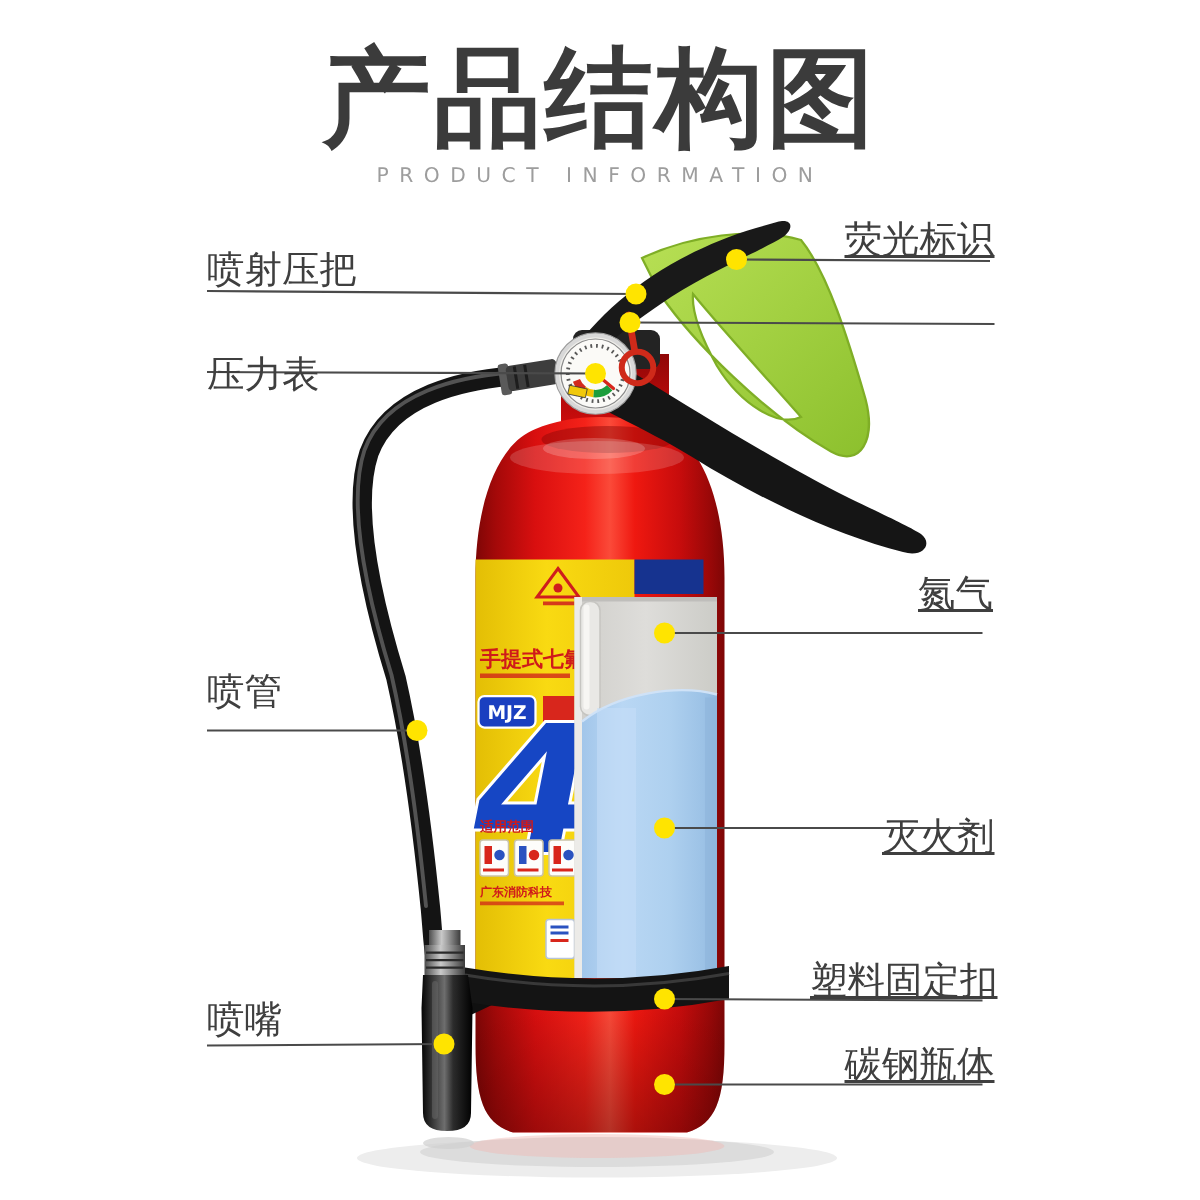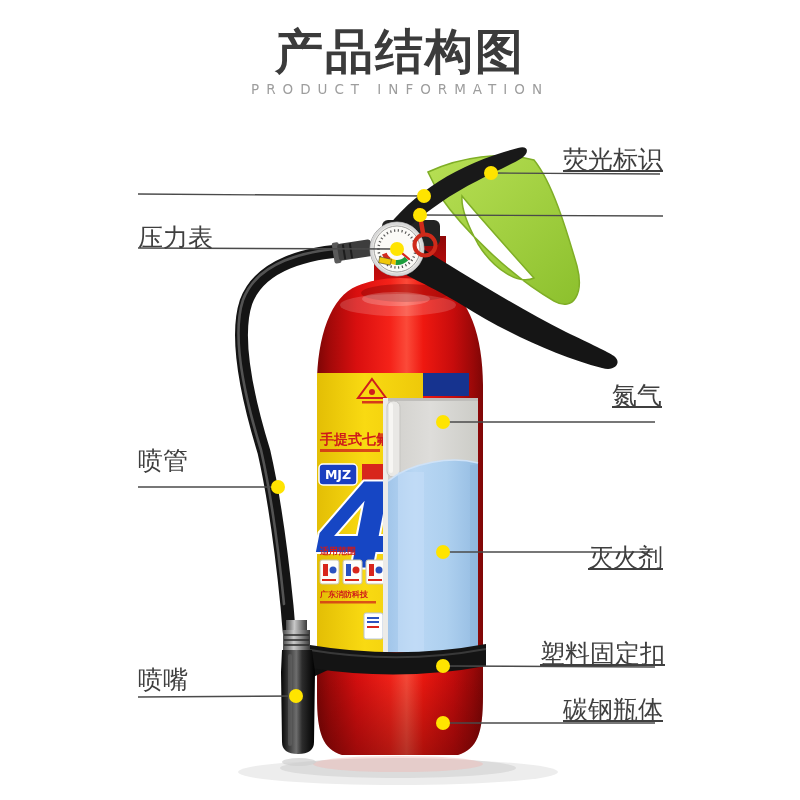--- a/index.html
+++ b/index.html
@@ -1,19 +1,19 @@
 <!DOCTYPE html>
 <html><head>
 <meta charset="utf-8">
 <style>
   html,body{margin:0;padding:0;background:#ffffff;}
   .stage{position:relative;width:800px;height:800px;background:#fff;overflow:hidden;
          font-family:"DejaVu Sans","Liberation Sans",sans-serif;}
   .hdr{position:absolute;top:24px;left:0;width:800px;text-align:center;}
-  .hdr-title{font-size:48px;font-weight:900;color:#3b3b3b;letter-spacing:2px;line-height:1.15;}
+  .hdr-title{font-size:72px;font-weight:900;color:#3b3b3b;letter-spacing:2px;line-height:1.15;}
   .hdr-sub{margin-top:2px;font-size:13.5px;font-weight:500;color:#9d9d9d;letter-spacing:7px;}
   .callout{position:absolute;font-size:25px;color:#3f3f3f;line-height:1.1;white-space:nowrap;}
   .cl{left:138px;}
   .cr{text-align:center;text-decoration:underline;}
   svg{position:absolute;top:0;left:0;}
 </style>
 </head>
 <body>
 
 <div class="stage">
@@ -231,21 +231,22 @@
       <circle cx="296" cy="696" r="7"></circle>
       <circle cx="491" cy="173" r="7"></circle>
       <circle cx="420" cy="215" r="7"></circle>
       <circle cx="443" cy="422" r="7"></circle>
       <circle cx="443" cy="552" r="7"></circle>
       <circle cx="443" cy="666" r="7"></circle>
       <circle cx="443" cy="723" r="7"></circle>
     </g>
   </svg>
 
-  <div class="callout cl" style="top:224px">压力表</div>
+  <div class="callout cl" style="top:166px">喷射压把</div>
+  <div class="callout cl" style="top:236px">压力表</div>
   <div class="callout cl" style="top:447px">喷管</div>
   <div class="callout cl" style="top:666px">喷嘴</div>
 
   <div class="callout cr" style="top:146px;right:137px">荧光标识</div>
   <div class="callout cr" style="top:382px;right:138px">氮气</div>
   <div class="callout cr" style="top:544px;right:137px">灭火剂</div>
   <div class="callout cr" style="top:696px;right:137px">碳钢瓶体</div>
   <div class="callout cr" style="top:640px;right:135px">塑料固定扣</div>
 
 </div>

